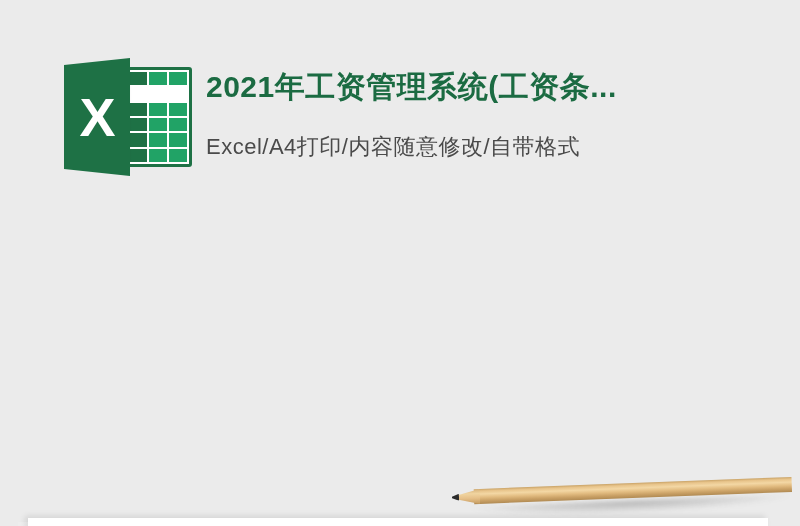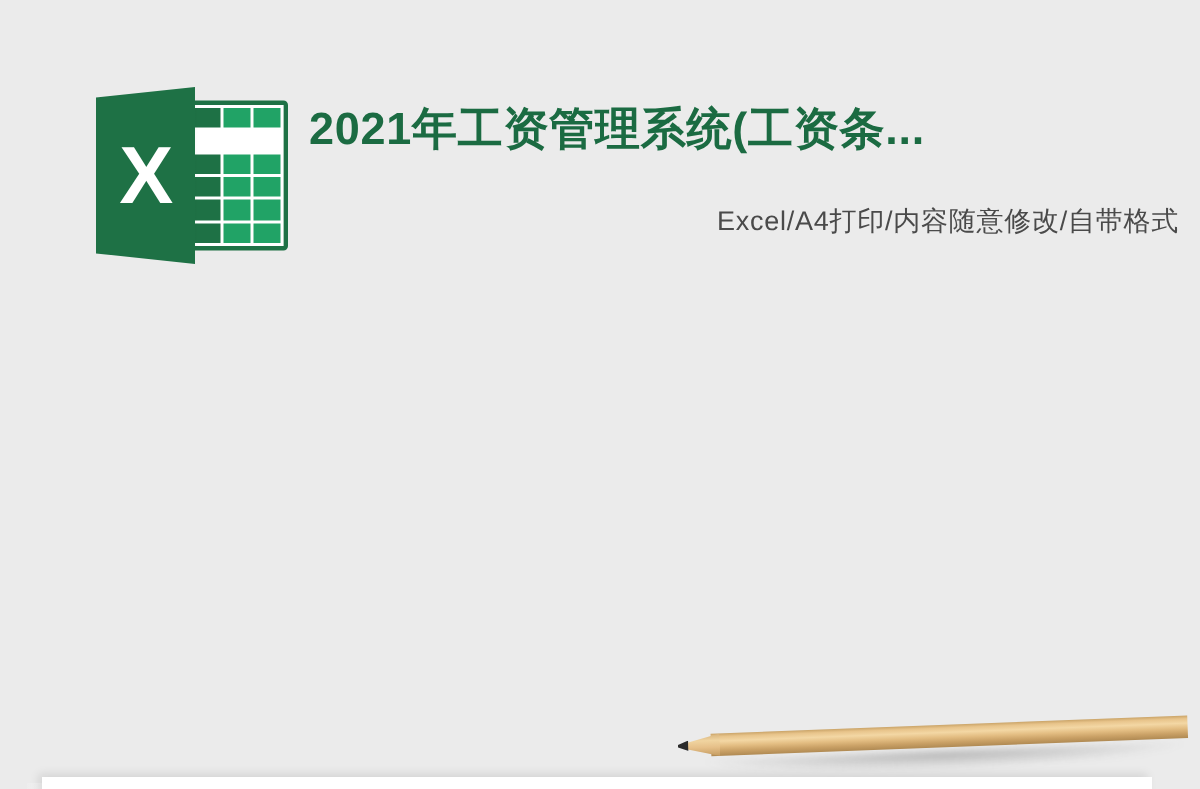--- a/index.html
+++ b/index.html
@@ -109,27 +109,26 @@
     font-size: 30px;
     font-weight: bold;
     color: #1b6b42;
     line-height: 42px;
     white-space: nowrap;
     letter-spacing: 0.5px;
     font-family: "Liberation Sans", "DejaVu Sans", sans-serif;
   }
   .doc-subtitle {
     margin-top: 24px;
-    font-size: 18px;
+    font-size: 22px;
     color: #4a4a4a;
     line-height: 30px;
     white-space: nowrap;
     letter-spacing: 0.5px;
     font-family: "Liberation Sans", "DejaVu Sans", sans-serif;
-    text-align: right;
   }
 
   
   .preview-area {
     position: absolute;
     left: 0;
     top: 228px;
     width: 800px;
     height: 298px;
     overflow: hidden;

